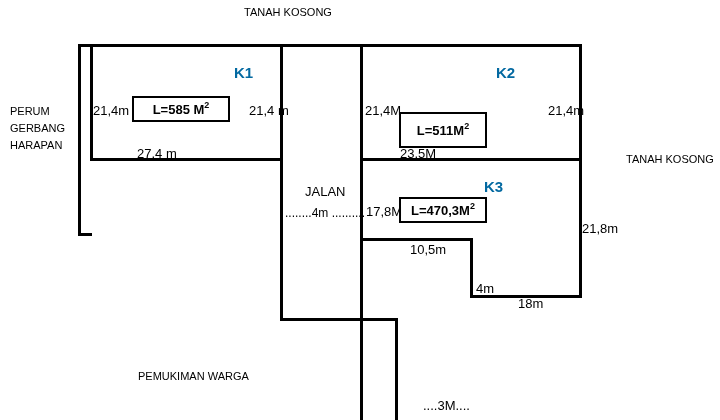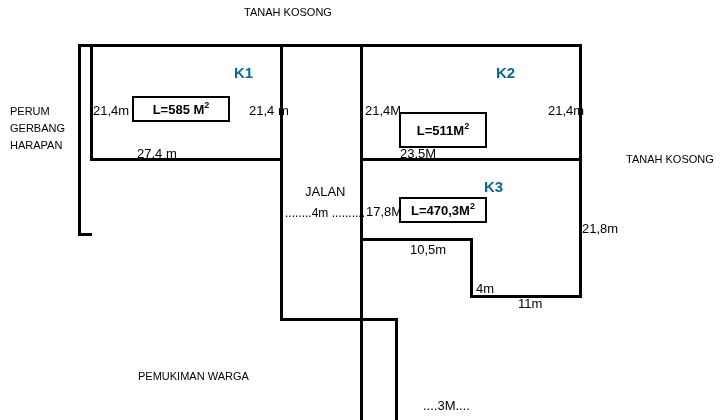--- a/index.html
+++ b/index.html
@@ -129,19 +129,19 @@
   <div class="lbl" style="left:137px; top:146px;">27,4 m</div>
 
   <div class="lbl" style="left:365px; top:103px;">21,4M</div>
   <div class="lbl" style="left:548px; top:103px;">21,4m</div>
   <div class="lbl" style="left:400px; top:146px;">23,5M</div>
 
   <div class="lbl" style="left:366px; top:204px;">17,8M</div>
   <div class="lbl" style="left:582px; top:221px;">21,8m</div>
   <div class="lbl" style="left:410px; top:242px;">10,5m</div>
   <div class="lbl" style="left:476px; top:281px;">4m</div>
-  <div class="lbl" style="left:518px; top:296px;">11m</div>
+  <div class="lbl" style="left:518px; top:296px;">18m</div>
 
   <div class="lbl" style="left:305px; top:184px;">JALAN</div>
   <div class="lbl lbl-sm" style="left:285px; top:206px;">........4m ..........</div>
   <div class="lbl" style="left:423px; top:398px;">....3M....</div>
 
 </div>
 
 </body></html>

